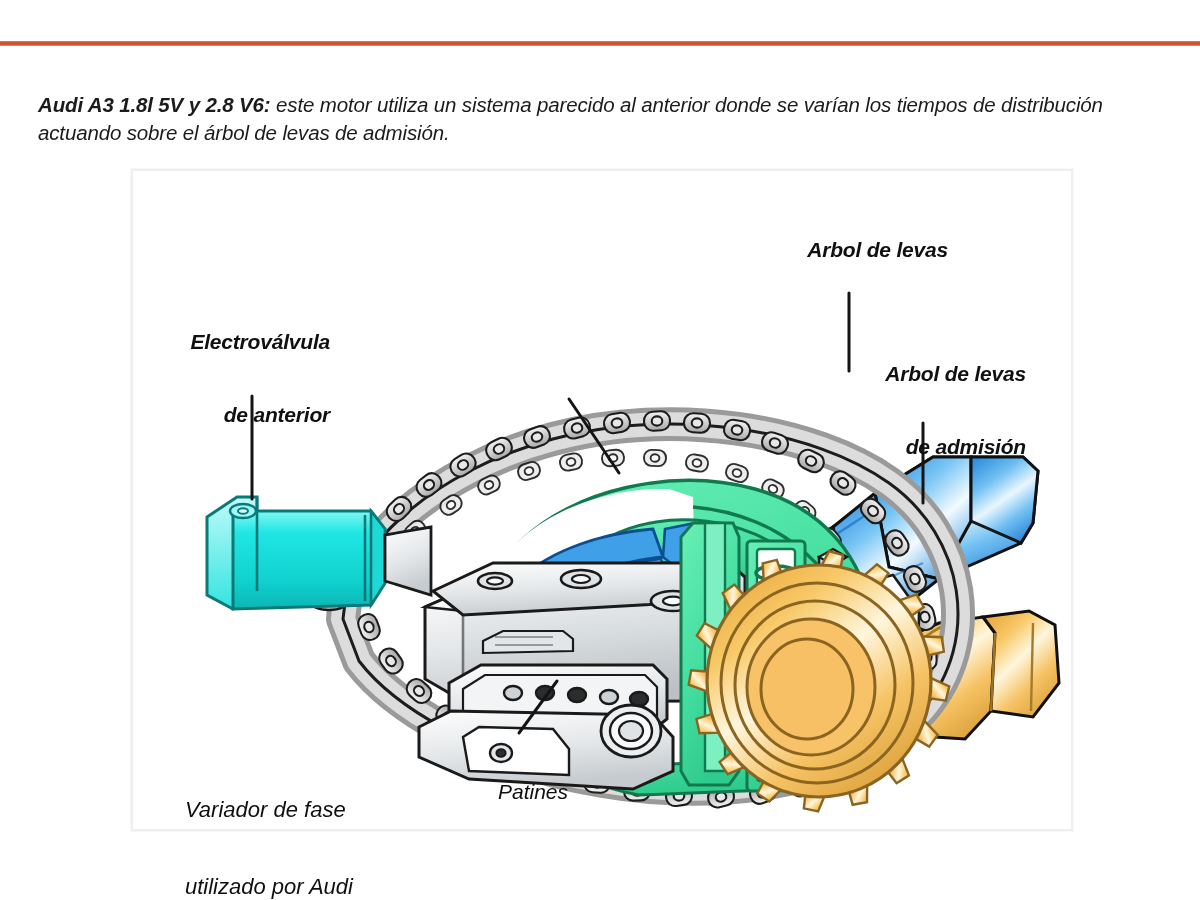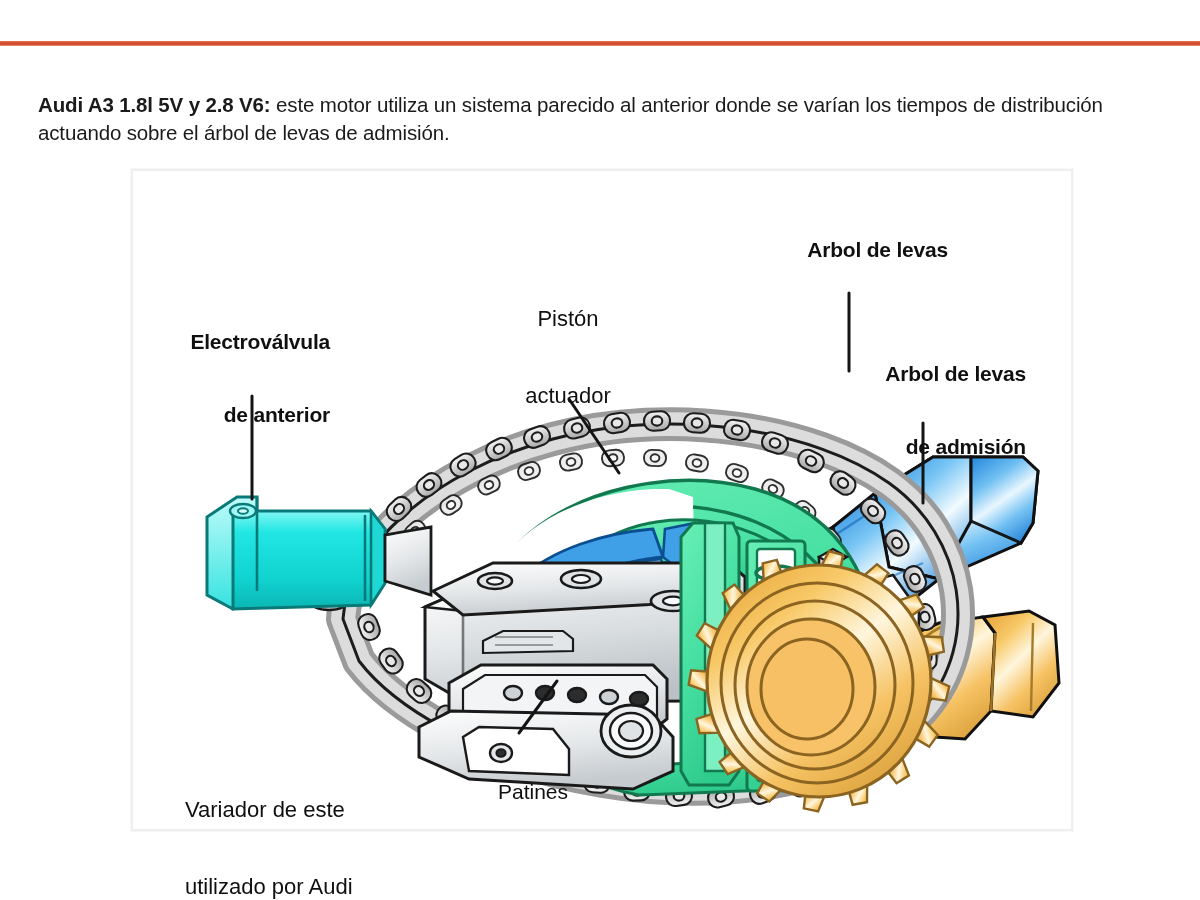--- a/index.html
+++ b/index.html
@@ -7,20 +7,21 @@
     margin: 0; padding: 0;
     width: 1200px; height: 900px;
     background: #ffffff;
     font-family: "Liberation Sans", sans-serif;
     overflow: hidden;
   }
   #page {
     position: relative;
     width: 1200px; height: 900px;
     background: #ffffff;
+    font-style: italic;
   }
   
   .top-rule {
     position: absolute;
     left: 0; top: 41px;
     width: 1200px; height: 5px;
     background: linear-gradient(to bottom, #e2764f 0%, #d6482a 45%, #c94426 60%, #e89272 100%);
   }
   
   .intro {
@@ -391,39 +392,35 @@
           </g>
 
         </g>
       </svg>
 
       <div class="lbl bold" style="left:7px; top:110px; width:190px;">
         <div>Electroválvula</div>
         <div>de anterior</div>
       </div>
 
-      <div class="lbl reg" style="left:345px; top:84px; width:180px;">
-        <div>Pistón</div>
-        <div>actuador</div>
-      </div>
 
       <div class="lbl bold" style="left:615px; top:18px; width:200px;">
         <div>Arbol de levas</div>
       </div>
 
       <div class="lbl bold" style="left:688px; top:142px; width:205px;">
         <div>Arbol de levas</div>
         <div>de admisión</div>
       </div>
 
       <div class="lbl small" style="left:315px; top:560px; width:120px; text-align:right;">
         <div>Patines</div>
       </div>
 
       <div class="lbl reg" style="left:52px; top:575px; width:240px; text-align:left;">
-        <div>Variador de este</div>
+        <div>Variador de fase</div>
         <div>utilizado por Audi</div>
       </div>
 
     </div>
   </div>
 
 </div>
 
 </body></html>

